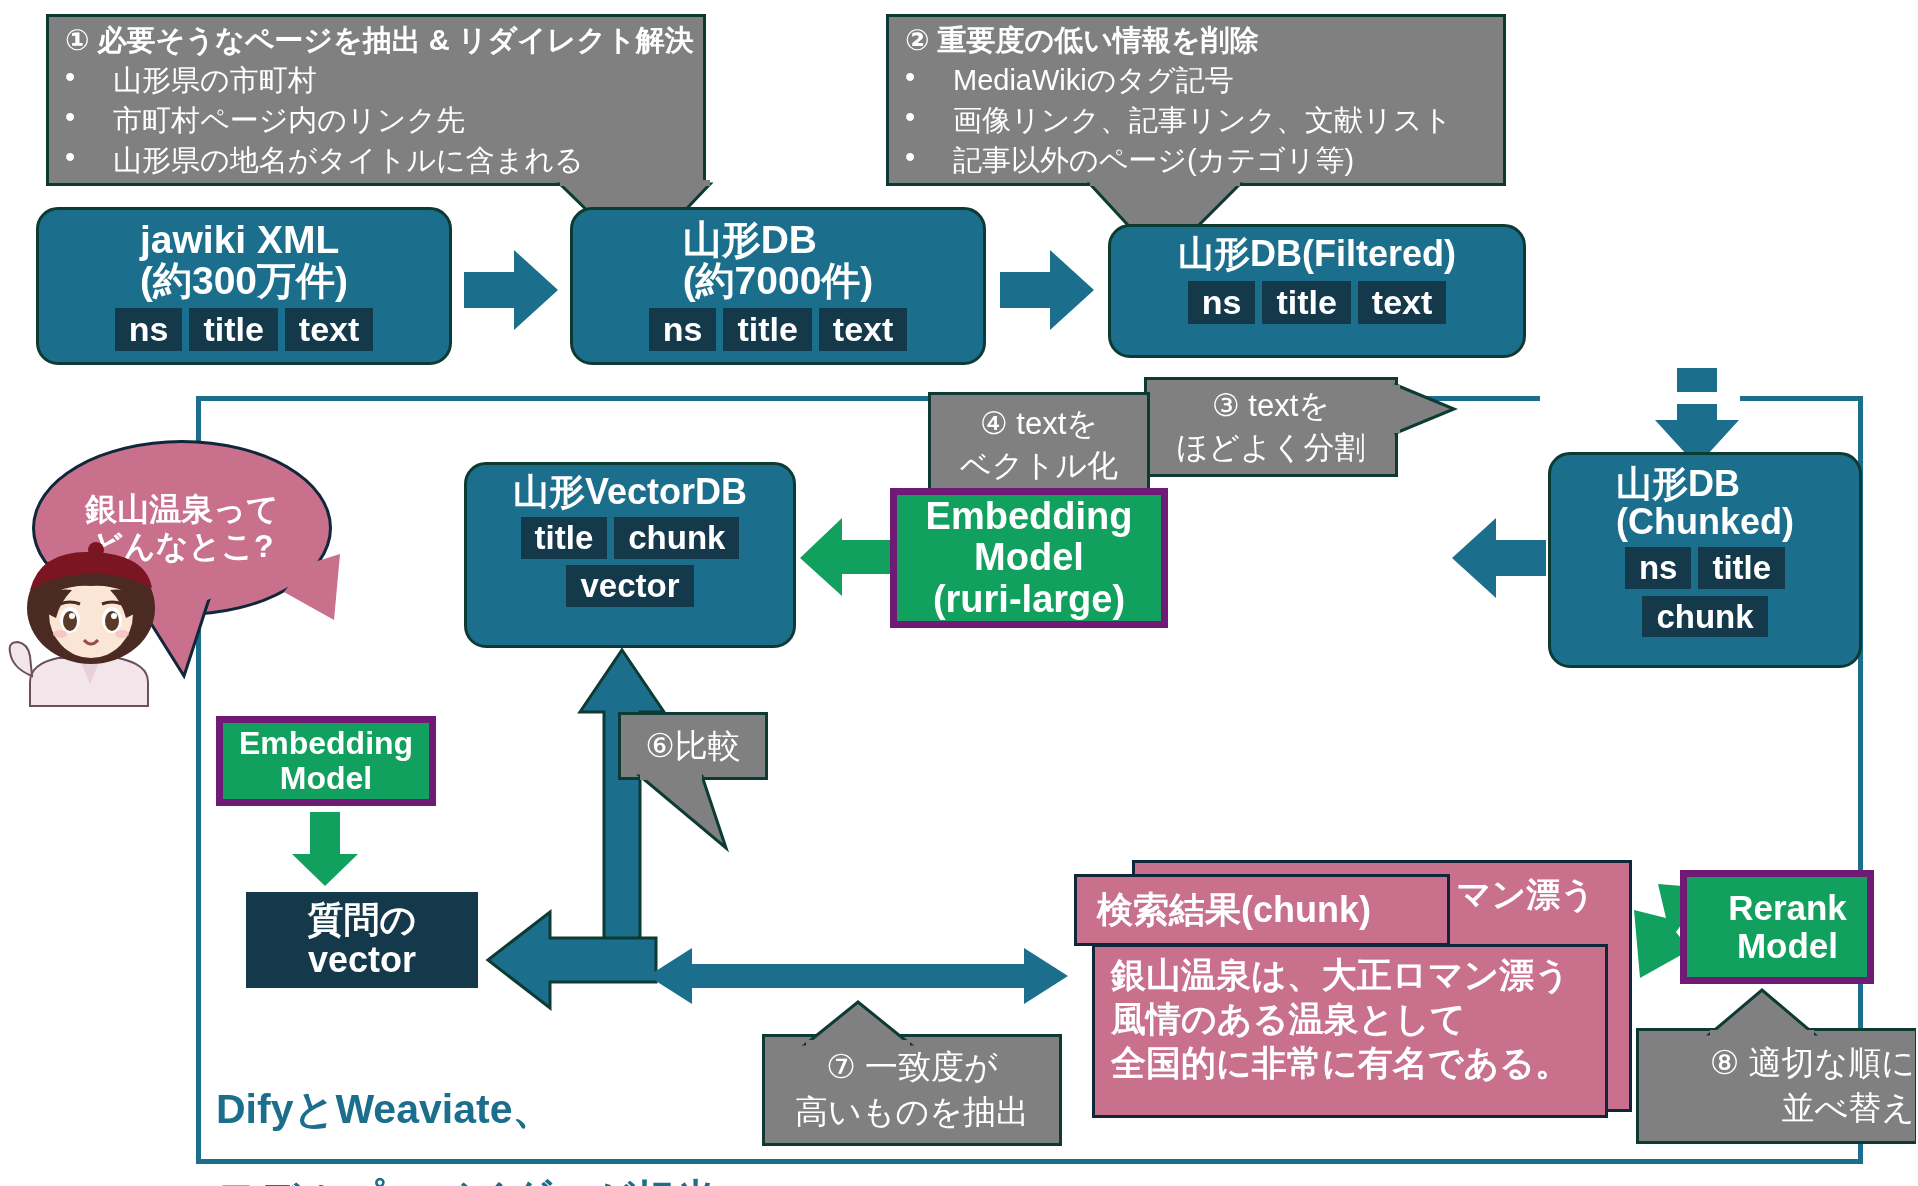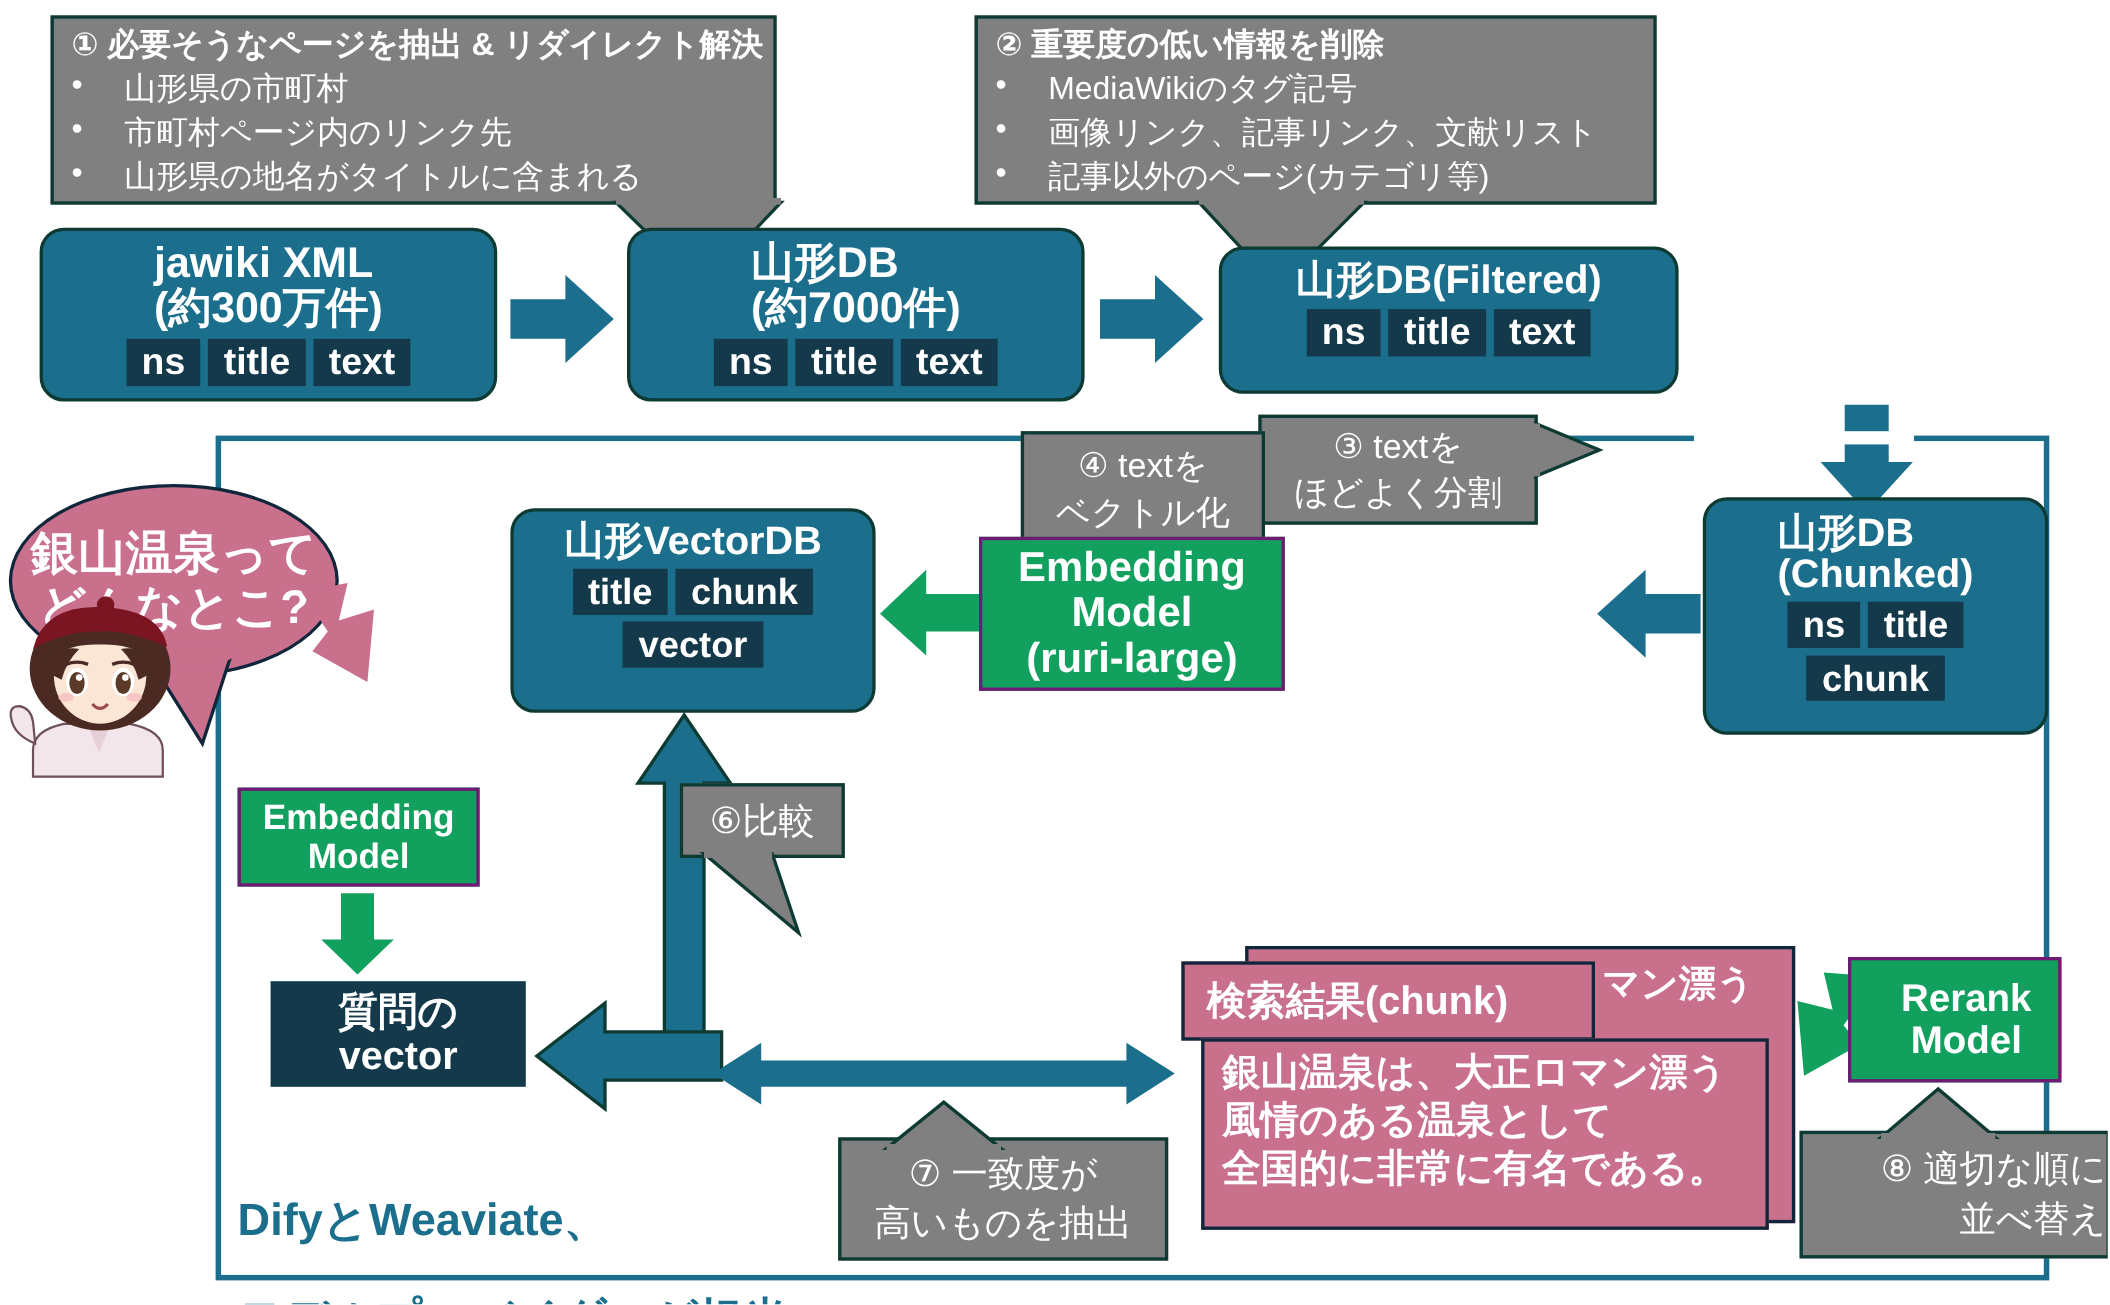--- a/index.html
+++ b/index.html
@@ -70,21 +70,21 @@
     color: #ffffff;
     font-weight: bold;
     text-align: center;
     padding: 2px 14px;
     line-height: 1.15;
   }
 
   
   .greenbox {
     background: #12a05e;
-    border: 3px solid #701a75;
+    border: 7px solid #701a75;
     color: #ffffff;
     display: flex;
     align-items: center;
     justify-content: center;
     text-align: center;
     font-weight: bold;
     line-height: 1.08;
   }
 
   
@@ -289,21 +289,21 @@
     </div>
     <div class="fieldrow" style="margin-top:6px; font-size:33px;">
       <div class="field">title</div>
       <div class="field">chunk</div>
     </div>
     <div class="fieldrow" style="margin-top:6px; font-size:33px;">
       <div class="field">vector</div>
     </div>
   </div>
 
-  <div class="abs bubble" style="left:8px; top:440px; width:300px; height:176px; font-size:43px; flex-direction:column;">
+  <div class="abs bubble" style="left:32px; top:440px; width:300px; height:176px; font-size:32px; flex-direction:column;">
     <div>銀山温泉って</div>
     <div>どんなとこ?</div>
   </div>
   <svg class="abs" style="left:120px; top:590px;" width="110" height="90">
     <polygon points="10,0 90,6 64,86" fill="#c9708d" stroke="#10263a" stroke-width="3"></polygon>
     <ellipse cx="48" cy="4" rx="46" ry="12" fill="#c9708d"></ellipse>
   </svg>
 
   <svg class="abs" style="left:268px; top:530px;" width="90" height="96">
     <polygon points="6,8 48,0 40,34 72,24 66,90 16,62 30,44" fill="#c9708d"></polygon>

